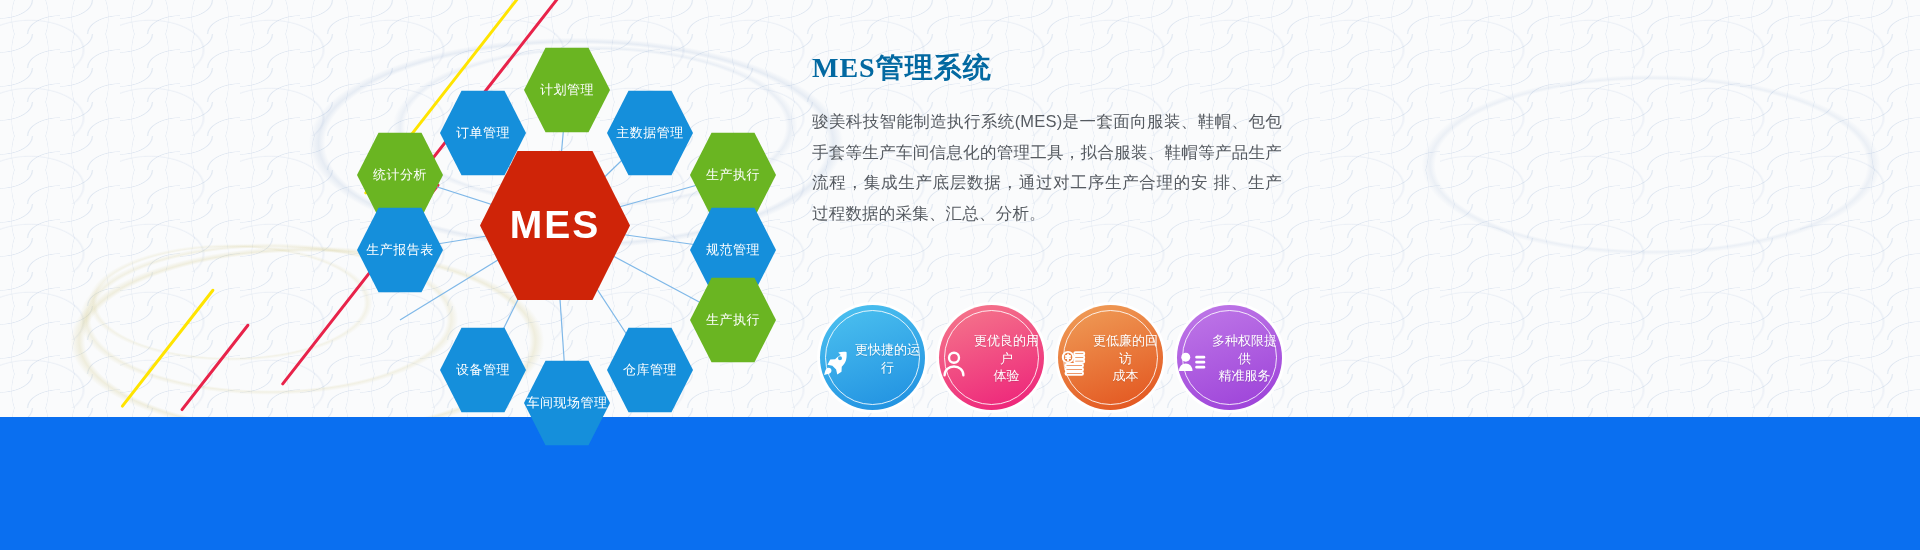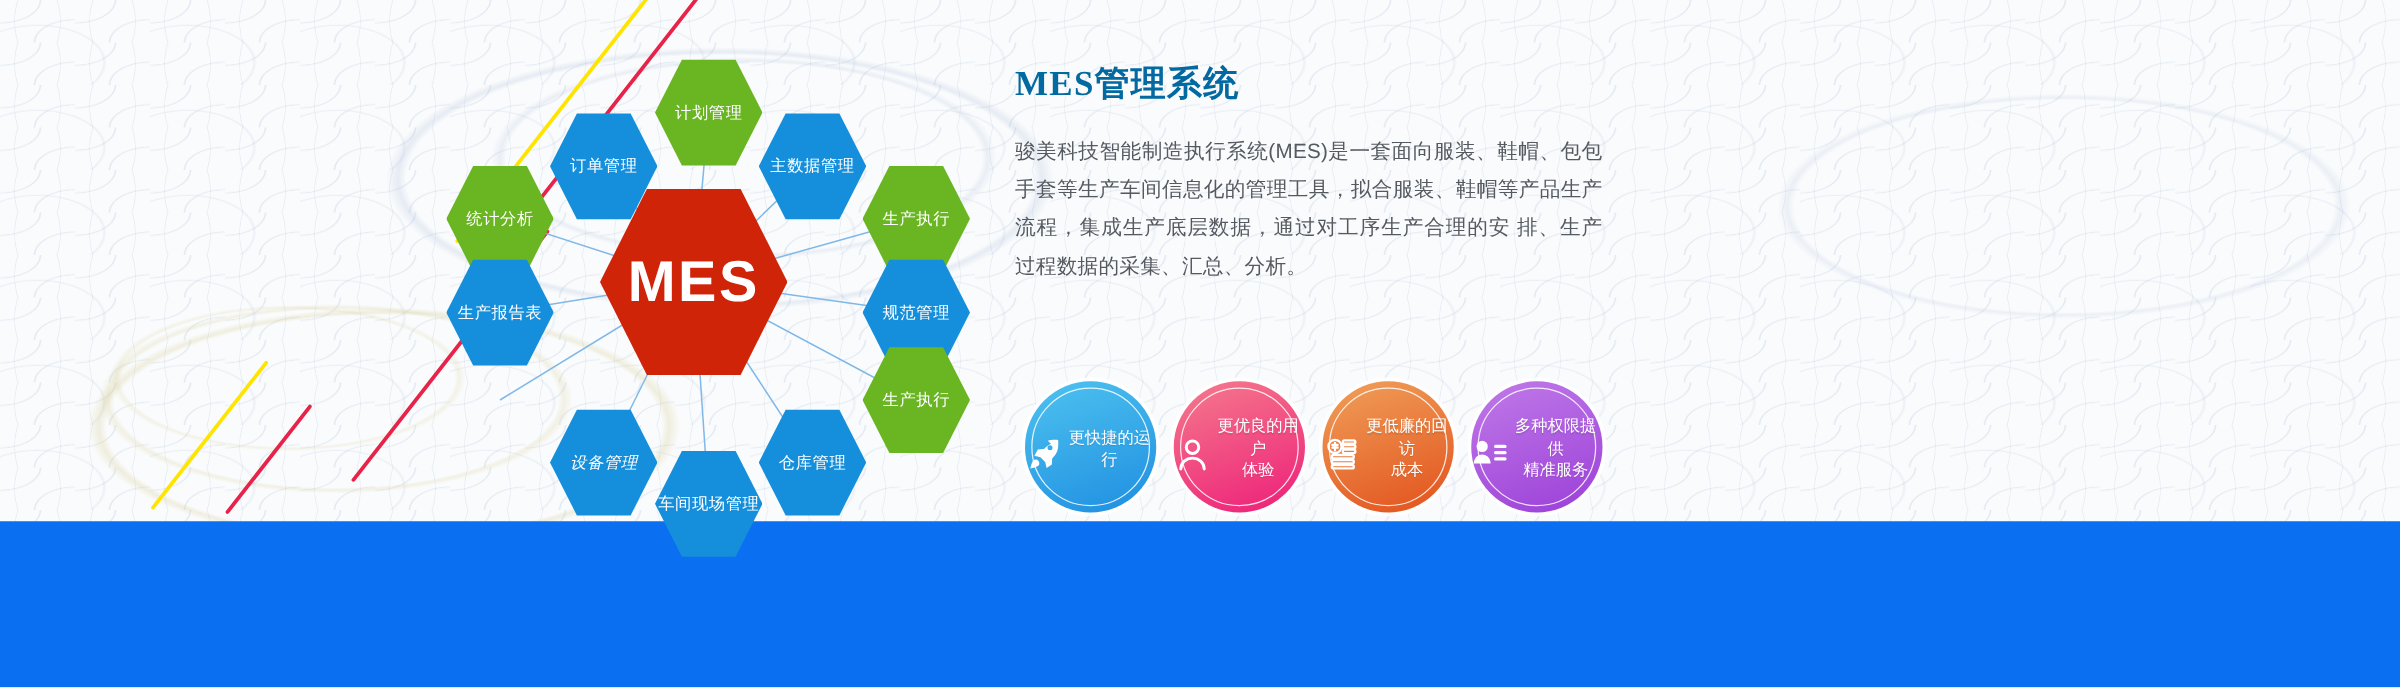--- a/index.html
+++ b/index.html
@@ -55,21 +55,21 @@
     color:#fff;
     clip-path:polygon(25% 3%,75% 3%,100% 50%,75% 97%,25% 97%,0% 50%);
     line-height:1.18;
     letter-spacing:.5px;
   }
   .hex.small{width:86px;height:90px;font-size:13px;}
   .hex.green{background:#6ab522;}
   .hex.blue{background:#158fdb;}
   .hex.center{
     width:150px;height:155px;background:#cf2408;
-    font-size:46px;font-weight:bold;letter-spacing:2px;
+    font-size:39px;font-weight:bold;letter-spacing:2px;
     clip-path:polygon(25% 2%,75% 2%,100% 50%,75% 98%,25% 98%,0% 50%);
   }
   
   .right-col{position:absolute;left:812px;top:52px;width:470px;}
   .headline{
     font-family:"Liberation Serif","DejaVu Serif",serif;
     font-size:28px;font-weight:bold;color:#0369a1;letter-spacing:1px;
     line-height:1.15;margin:0;
   }
   .subhead{
@@ -152,21 +152,21 @@
     </div>
     <div class="hex small blue" style="left:27px;top:195px;">
       <span>生产报告表</span>
     </div>
     <div class="hex small blue" style="left:360px;top:195px;">
       <span>规范管理</span>
     </div>
     <div class="hex small green" style="left:360px;top:265px;">
       <span>生产执行</span>
     </div>
-    <div class="hex small blue" style="left:110px;top:315px;font-style:italic;">
+    <div class="hex small blue" style="left:110px;top:315px;">
       <span>设备管理</span>
     </div>
     <div class="hex small blue" style="left:277px;top:315px;">
       <span>仓库管理</span>
     </div>
     <div class="hex small blue" style="left:194px;top:348px;">
       <span>车间现场管理</span>
     </div>
 
     <div class="hex center" style="left:150px;top:138px;">

